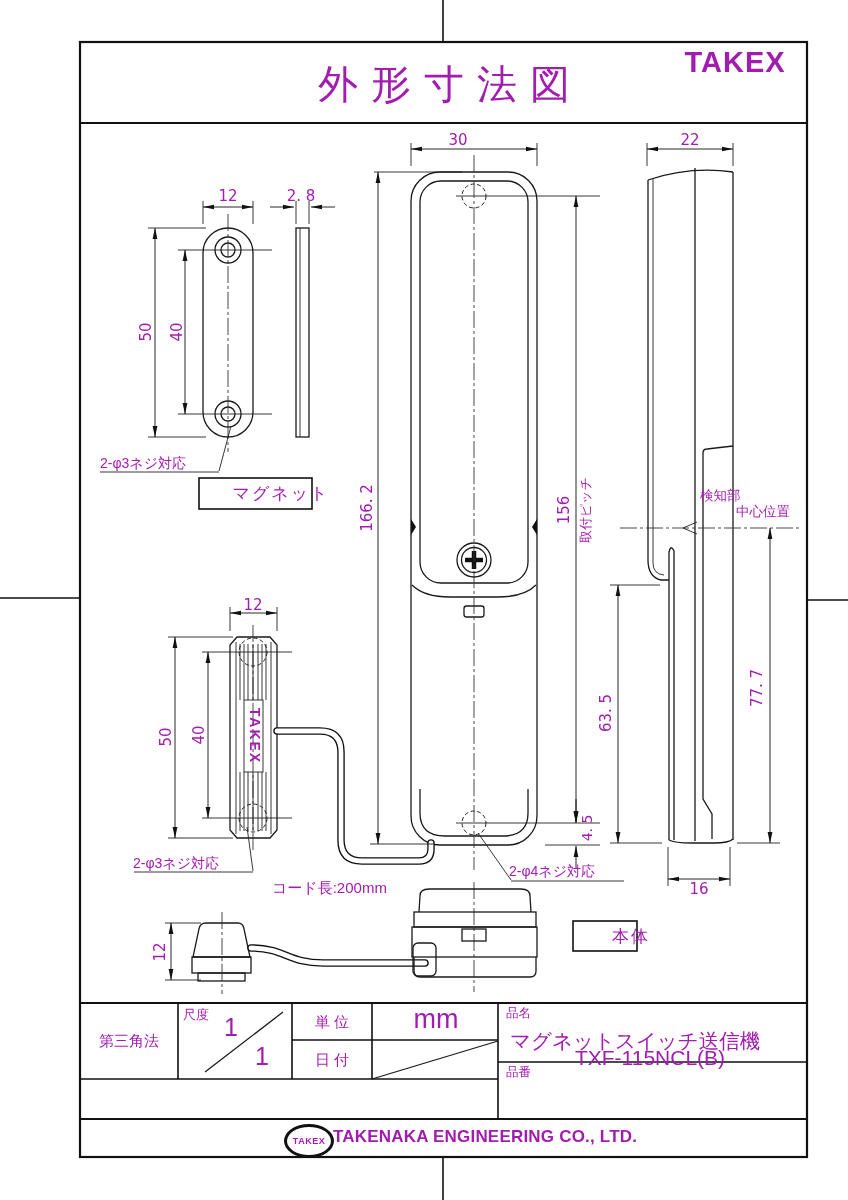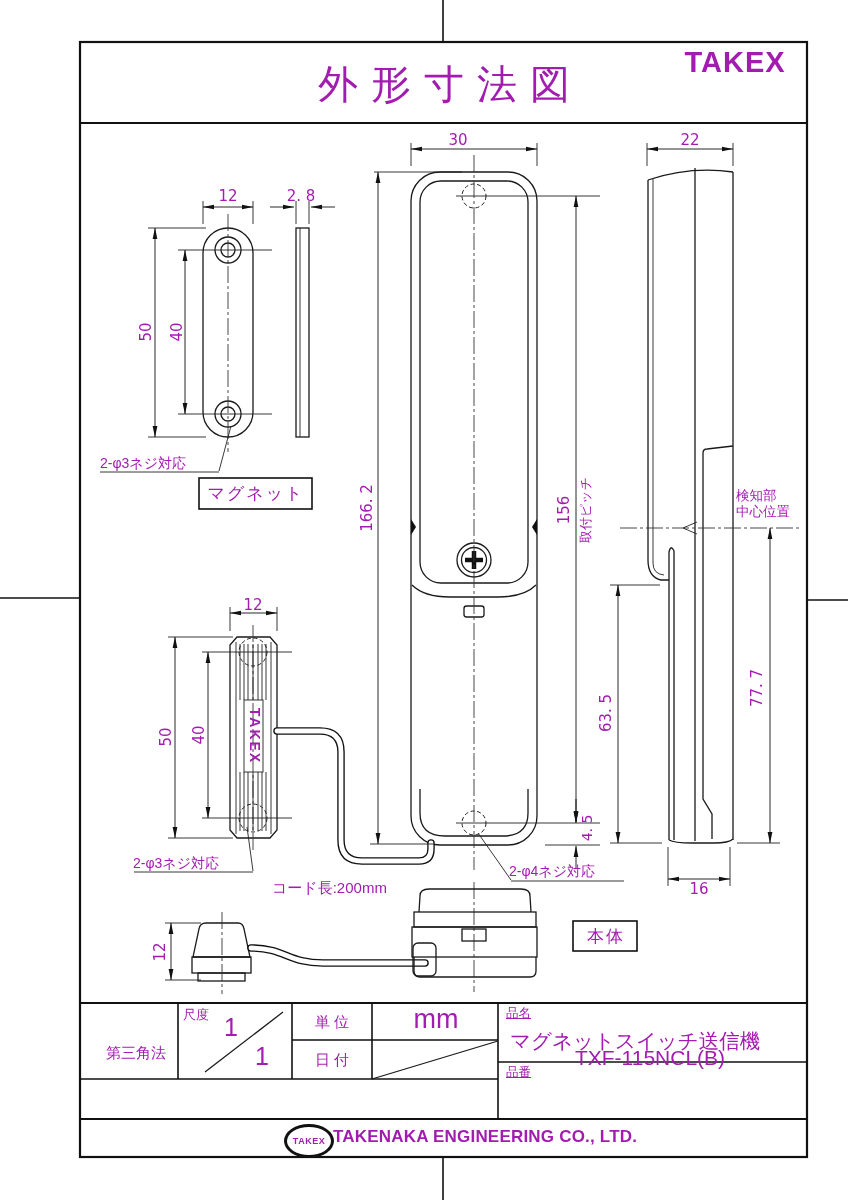--- a/index.html
+++ b/index.html
@@ -15,26 +15,26 @@
   .dim{stroke:#111;stroke-width:0.9;fill:none;marker-start:url(#ar);marker-end:url(#ar);}
   .dime{stroke:#111;stroke-width:0.9;fill:none;marker-end:url(#ar);}
   .cordb{stroke:#111;stroke-width:7.5;fill:none;stroke-linecap:round;}
   .cordw{stroke:#fff;stroke-width:4.8;fill:none;stroke-linecap:round;}
   .t{position:absolute;white-space:nowrap;line-height:1.1;}
   .ct{transform:translate(-50%,-50%);}
   .rt{transform:translate(-50%,-50%) rotate(-90deg);}
   .rt90{transform:translate(-50%,-50%) rotate(90deg);}
   .dimt{font-family:"DejaVu Sans","Liberation Sans",sans-serif;font-size:15px;}
   .jp{font-size:14px;}
-  .boxlbl{font-size:17px;letter-spacing:2px;}
+  .boxlbl{font-size:17px;letter-spacing:2px;margin-left:25px;}
   .title{font-size:40px;font-weight:500;letter-spacing:13px;}
   .brand{font-size:29px;font-weight:800;letter-spacing:1px;}
   .emboss{font-size:14px;font-weight:700;letter-spacing:2px;}
   .tbl{font-size:15px;}
-  .tbs{font-size:12.5px;text-decoration:underline;}
+  .tbs{font-size:12.5px;}
   .big{font-size:25px;}
   .oval{position:absolute;left:284px;top:1124px;width:44px;height:28px;border:3px solid #111;
         border-radius:50%;display:flex;align-items:center;justify-content:center;
         font-size:9px;font-weight:800;letter-spacing:0.5px;}
   .company{font-size:17px;font-weight:800;letter-spacing:0.2px;}
 </style>
 </head>
 <body>
 
 <div id="sheet">
@@ -252,30 +252,30 @@
   <div class="t jp" style="left:272px;top:880px;font-size:15px;">コード長:200mm</div>
 
   <div class="t dimt ct" style="left:458px;top:140px;">30</div>
   <div class="t dimt rt" style="left:367px;top:508px;">166. 2</div>
   <div class="t dimt rt" style="left:564px;top:510px;">156</div>
   <div class="t rt" style="left:586px;top:510px;font-size:13px;">取付ピッチ</div>
   <div class="t rt" style="left:588px;top:828px;font-size:14px;font-family:'DejaVu Sans',sans-serif;">4. 5</div>
   <div class="t jp" style="left:509px;top:864px;">2-φ4ネジ対応</div>
 
   <div class="t dimt ct" style="left:690px;top:140px;">22</div>
-  <div class="t" style="left:736px;top:489px;font-size:13.5px;">検知部</div>
+  <div class="t" style="left:700px;top:489px;font-size:13.5px;">検知部</div>
   <div class="t" style="left:736px;top:505px;font-size:13.5px;">中心位置</div>
   <div class="t dimt rt" style="left:606px;top:713px;">63. 5</div>
   <div class="t dimt rt" style="left:757px;top:688px;">77. 7</div>
   <div class="t dimt ct" style="left:699px;top:889px;">16</div>
 
   <div class="t dimt rt" style="left:160px;top:952px;">12</div>
   <div class="t boxlbl ct" style="left:606px;top:937px;">本体</div>
 
-  <div class="t tbl ct" style="left:136px;top:1041px;margin-top:12px;">第三角法</div>
+  <div class="t tbl ct" style="left:129px;top:1041px;">第三角法</div>
   <div class="t" style="left:183px;top:1008px;font-size:13px;">尺度</div>
   <div class="t big ct" style="left:231px;top:1028px;">1</div>
   <div class="t big ct" style="left:262px;top:1057px;">1</div>
   <div class="t tbl ct" style="left:332px;top:1022px;">単 位</div>
   <div class="t ct" style="left:436px;top:1020px;font-size:27px;">mm</div>
   <div class="t tbl ct" style="left:332px;top:1060px;">日 付</div>
   <div class="t tbs" style="left:506px;top:1007px;">品名</div>
   <div class="t" style="left:510px;top:1030px;font-size:20.5px;text-align:right;">マグネットスイッチ送信機</div>
   <div class="t tbs" style="left:506px;top:1066px;">品番</div>
   <div class="t ct" style="left:650px;top:1058px;font-size:21px;">TXF-115NCL(B)</div>

